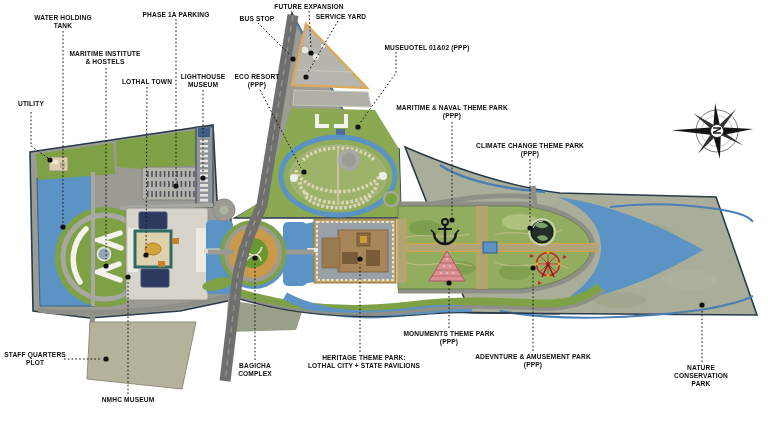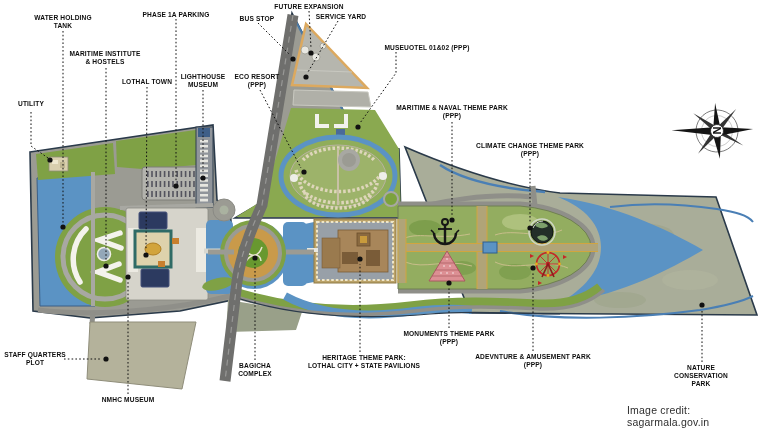--- a/index.html
+++ b/index.html
@@ -331,15 +331,14 @@
 COMPLEX</div>
 <div class="map-label" style="left:364px;top:354px">HERITAGE THEME PARK:
 LOTHAL CITY + STATE PAVILIONS</div>
 <div class="map-label" style="left:449px;top:330px">MONUMENTS THEME PARK
 (PPP)</div>
 <div class="map-label" style="left:533px;top:353px">ADEVNTURE &amp; AMUSEMENT PARK
 (PPP)</div>
 <div class="map-label" style="left:701px;top:364px">NATURE CONSERVATION PARK</div>
 
 <div class="compass-letter">N</div>
-<div class="credit">Image credit: sagarmala.gov.in</div>
 
 </div>
 
 </body></html>

